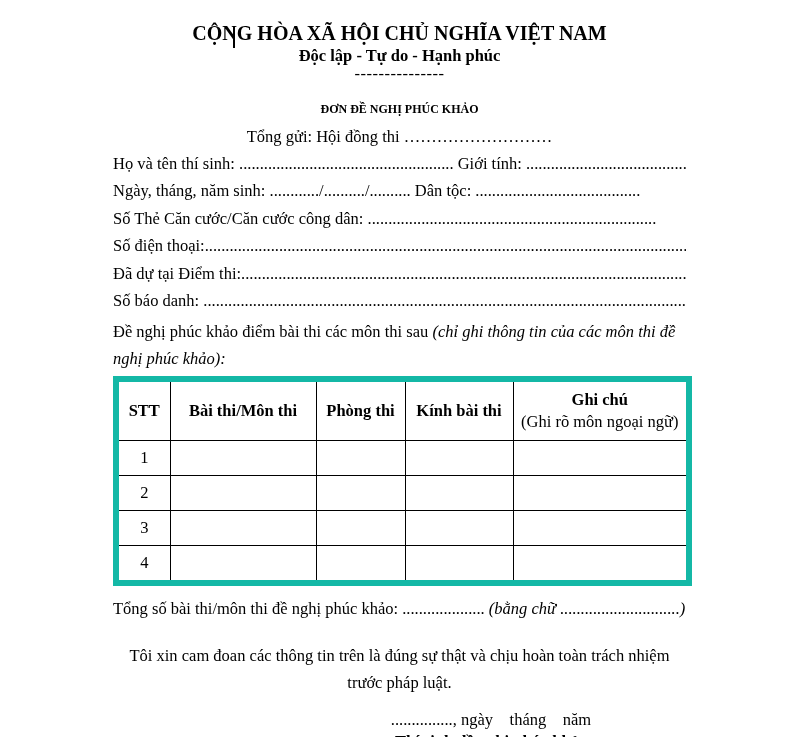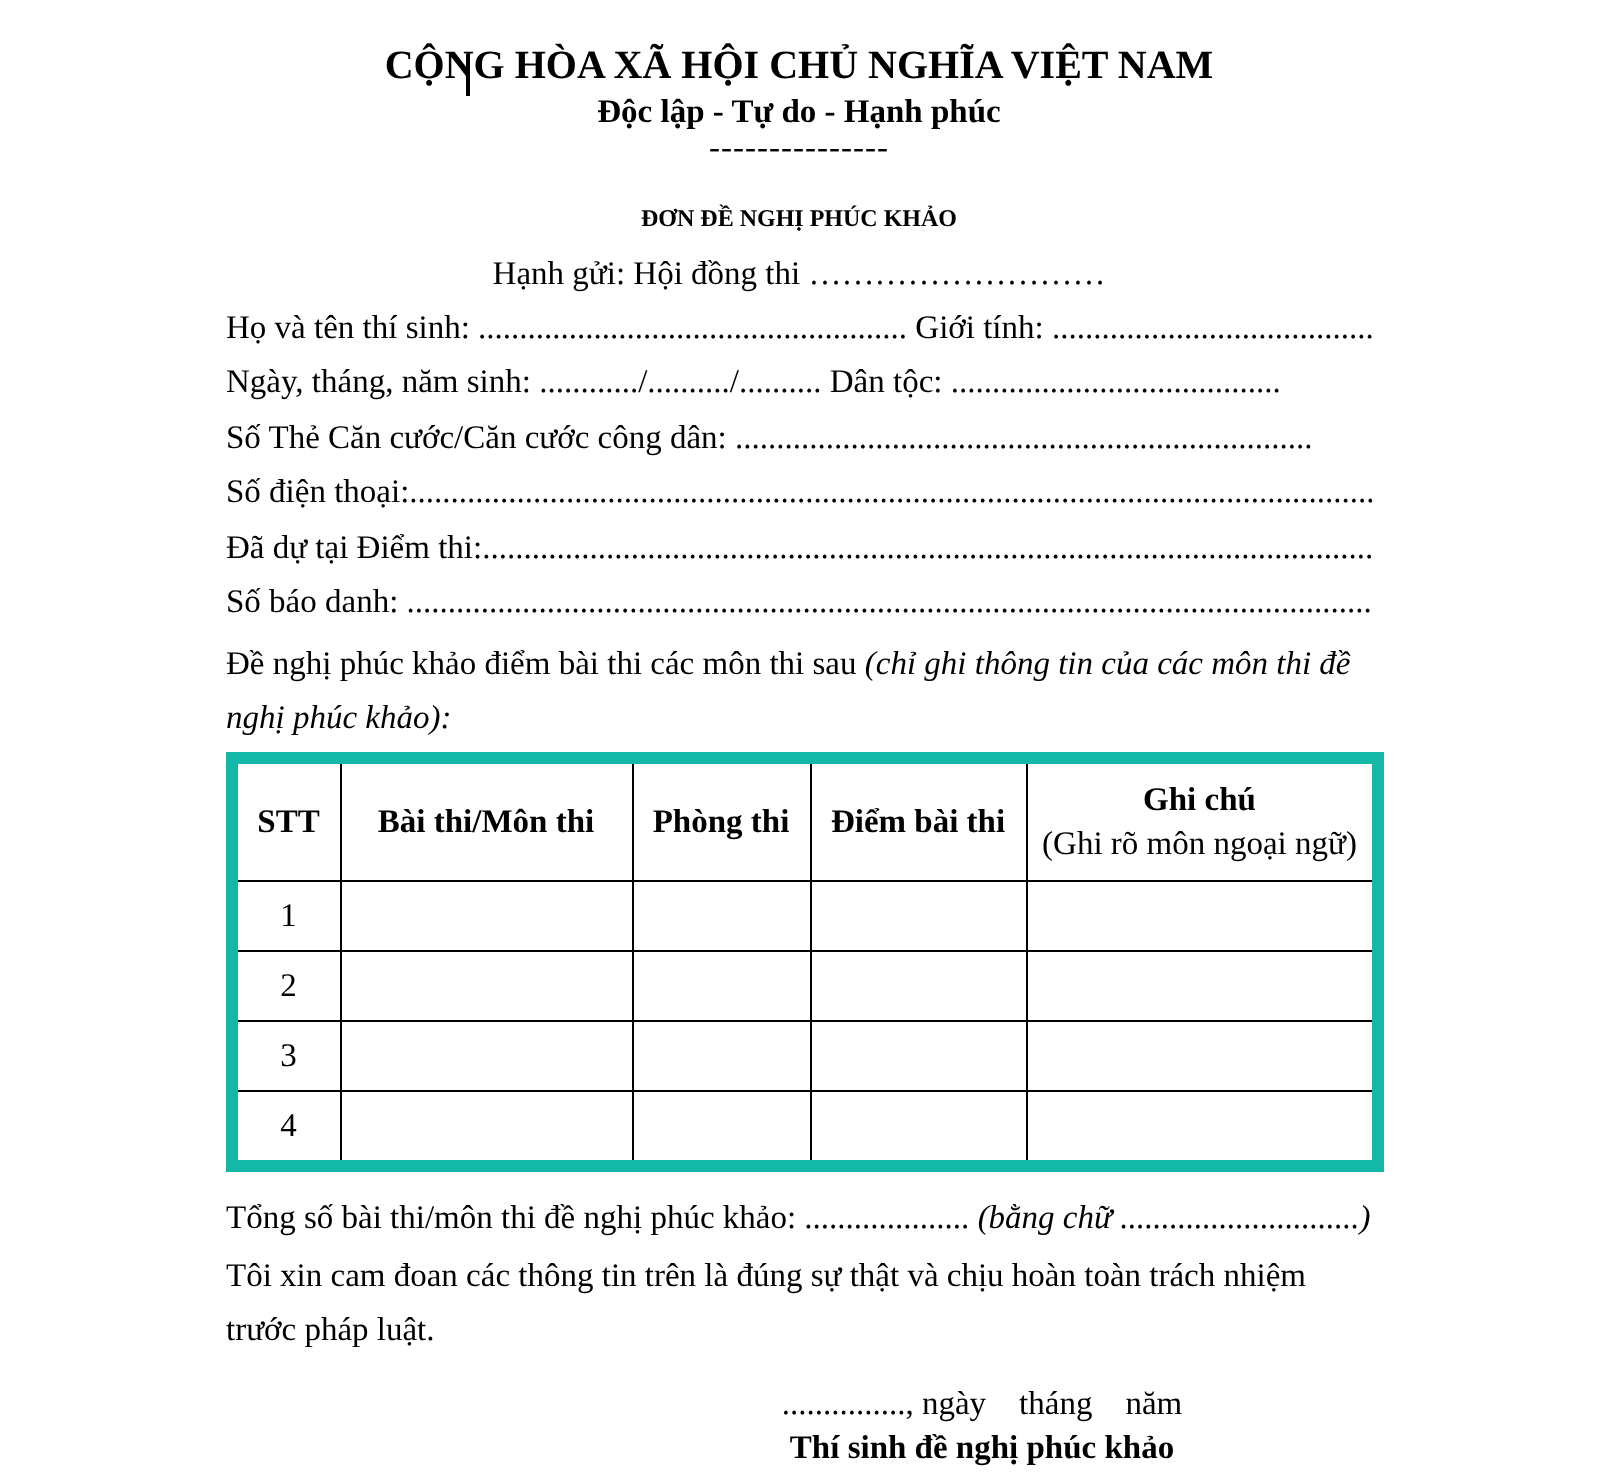--- a/index.html
+++ b/index.html
@@ -67,21 +67,21 @@
   .ghichu-note { font-weight: normal; display: block; line-height: 22px; }
   .ghichu-main { display: block; line-height: 22px; }
 
   .total-line {
     white-space: nowrap;
     overflow: hidden;
     height: 28px;
     line-height: 28px;
     margin-top: 9px;
   }
-  .pledge { margin-top: 2px; }
+  .pledge { margin-top: 20px; text-align: center; }
 
   .sig-block {
     width: 280px;
     margin: 12px 55px 0 auto;
     text-align: center;
   }
   .sig-date  { white-space: pre; line-height: 23px; }
   .sig-title { font-weight: bold; line-height: 22px; }
 </style>
 </head>
@@ -89,21 +89,21 @@
 
 <div class="page">
 
   <div class="caret"></div>
 
   <div class="center nat-title">CỘNG HÒA XÃ HỘI CHỦ NGHĨA VIỆT NAM</div>
   <div class="center motto">Độc lập - Tự do - Hạnh phúc</div>
   <div class="center separator">---------------</div>
 
   <div class="center form-title">ĐƠN ĐỀ NGHỊ PHÚC KHẢO</div>
-  <div class="center recipient">Hạnh gửi: Hội đồng thi ………………………</div>
+  <div class="center recipient">Tổng gửi: Hội đồng thi ………………………</div>
 
   <div class="fline">Họ và tên thí sinh: .................................................... Giới tính: ..............................................</div>
   <div class="fline">Ngày, tháng, năm sinh: ............/........../.......... Dân tộc: ........................................</div>
   <div class="fline">Số Thẻ Căn cước/Căn cước công dân: ......................................................................</div>
   <div class="fline">Số điện thoại:...................................................................................................................................</div>
   <div class="fline">Đã dự tại Điểm thi:............................................................................................................................</div>
   <div class="fline">Số báo danh: ......................................................................................................................................</div>
 
   <p class="para intro-para"><span>Đề nghị phúc khảo điểm bài thi các môn thi sau </span><span class="i">(chỉ ghi thông tin của các môn thi đề nghị phúc khảo):</span></p>
 
@@ -113,21 +113,21 @@
         <col style="width:146px">
         <col style="width:89px">
         <col style="width:108px">
         <col style="width:176px">
     </colgroup>
     <tbody>
       <tr class="head">
         <td>STT</td>
         <td>Bài thi/Môn thi</td>
         <td>Phòng thi</td>
-        <td>Điểm bài thi</td>
+        <td>Kính bài thi</td>
         <td>
           <span class="ghichu-main">Ghi chú</span>
           <span class="ghichu-note">(Ghi rõ môn ngoại ngữ)</span>
         </td>
       </tr>
       <tr class="data">
         <td>1</td>
         <td></td>
         <td></td>
         <td></td>

